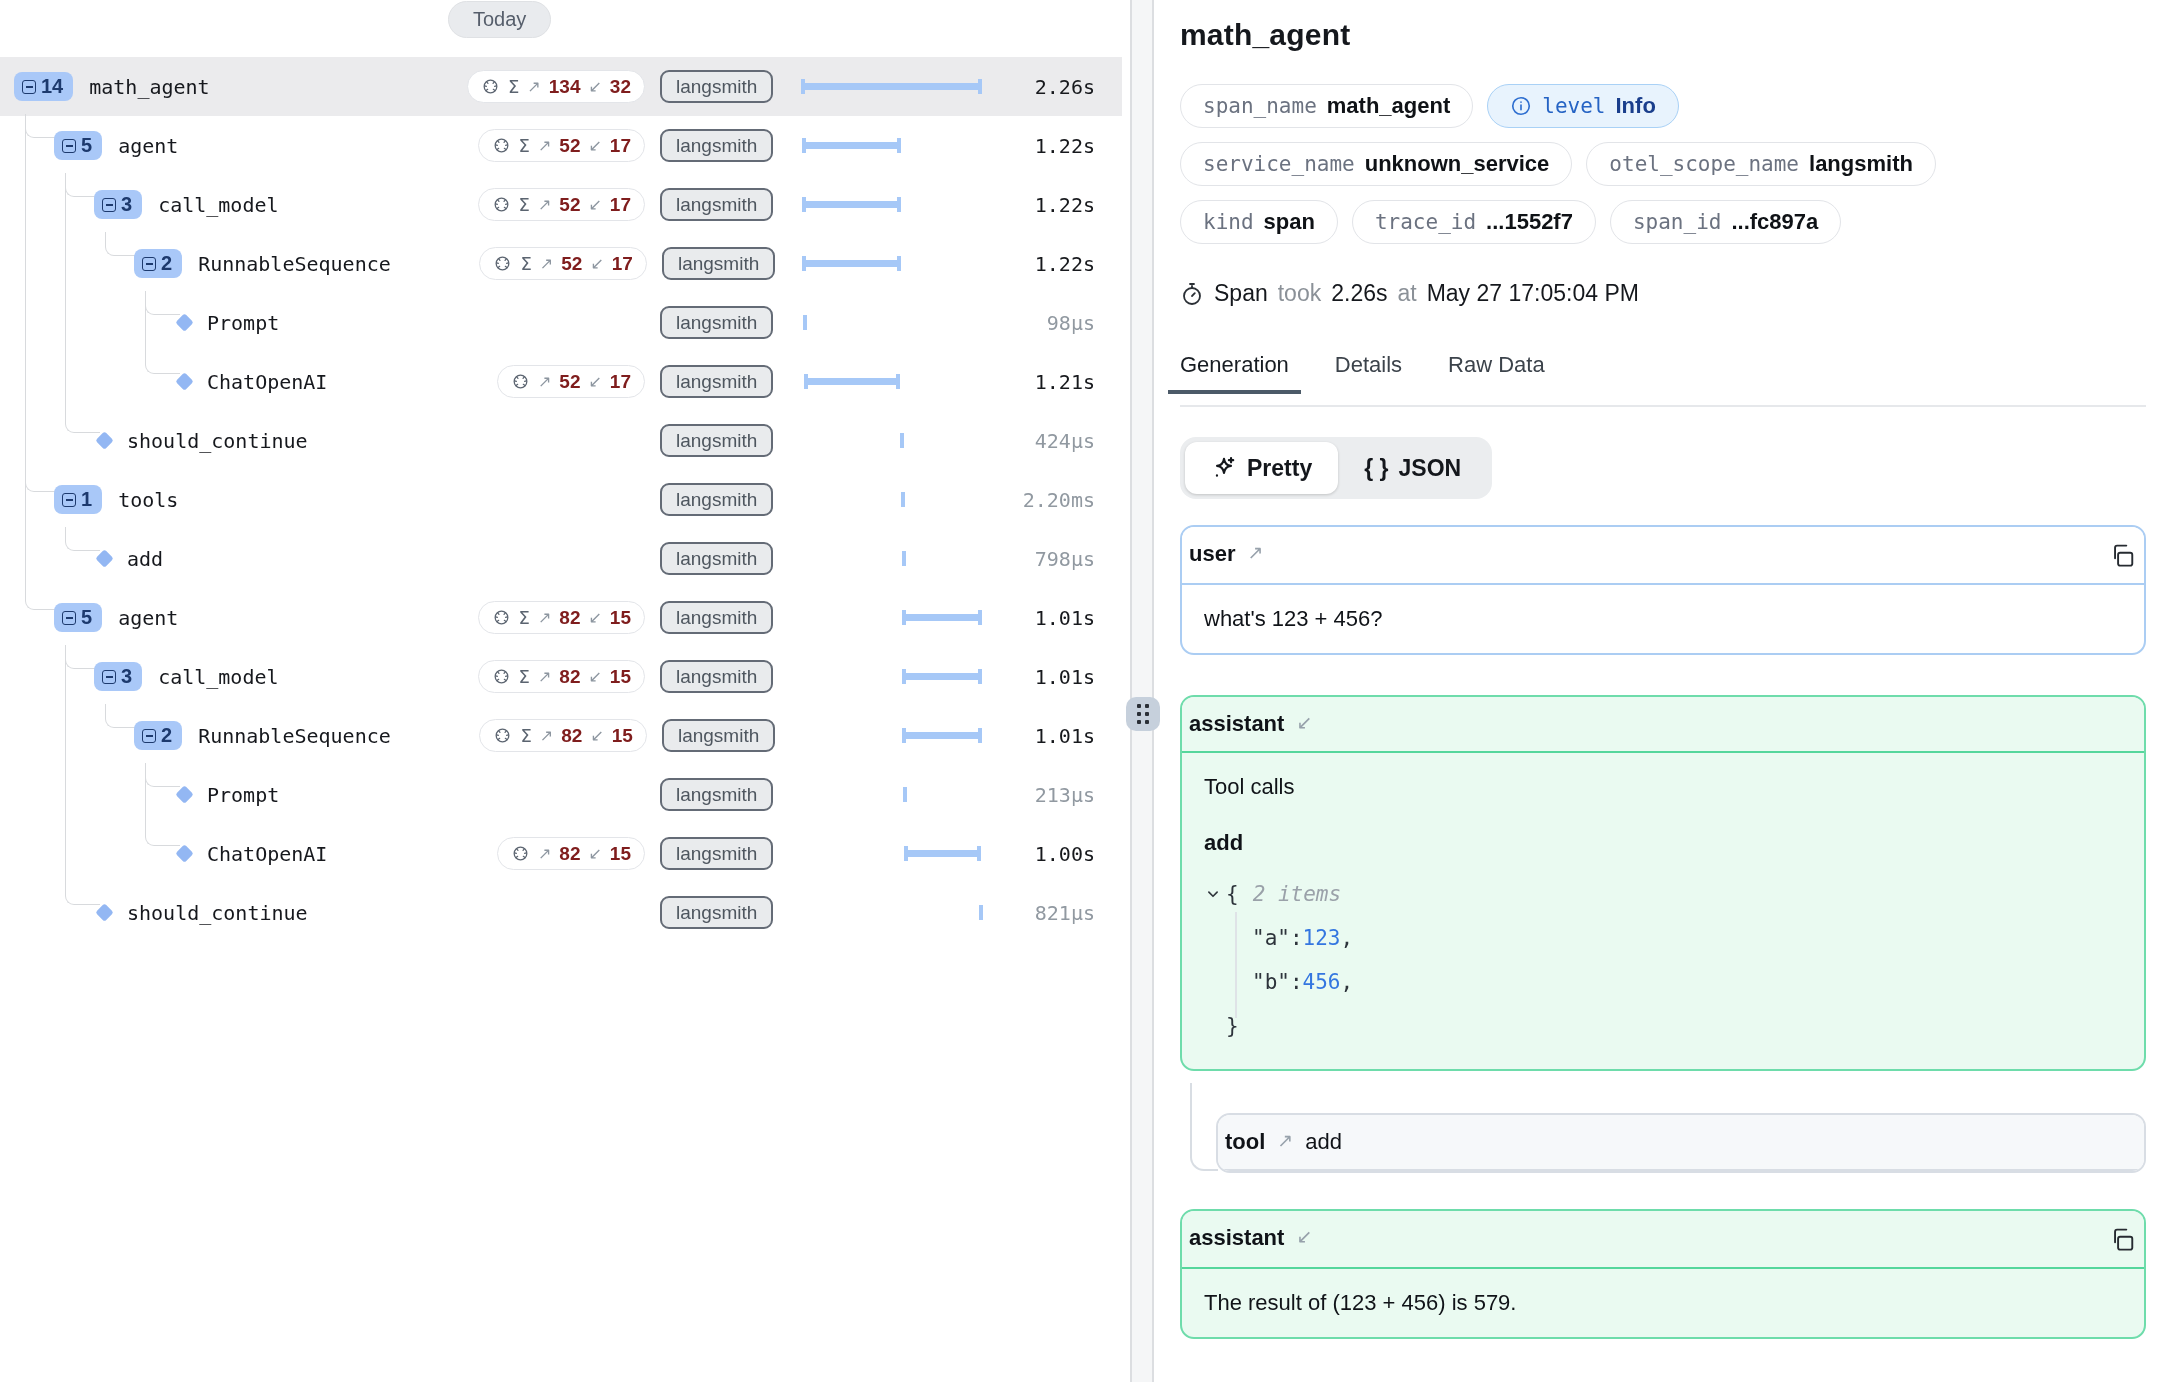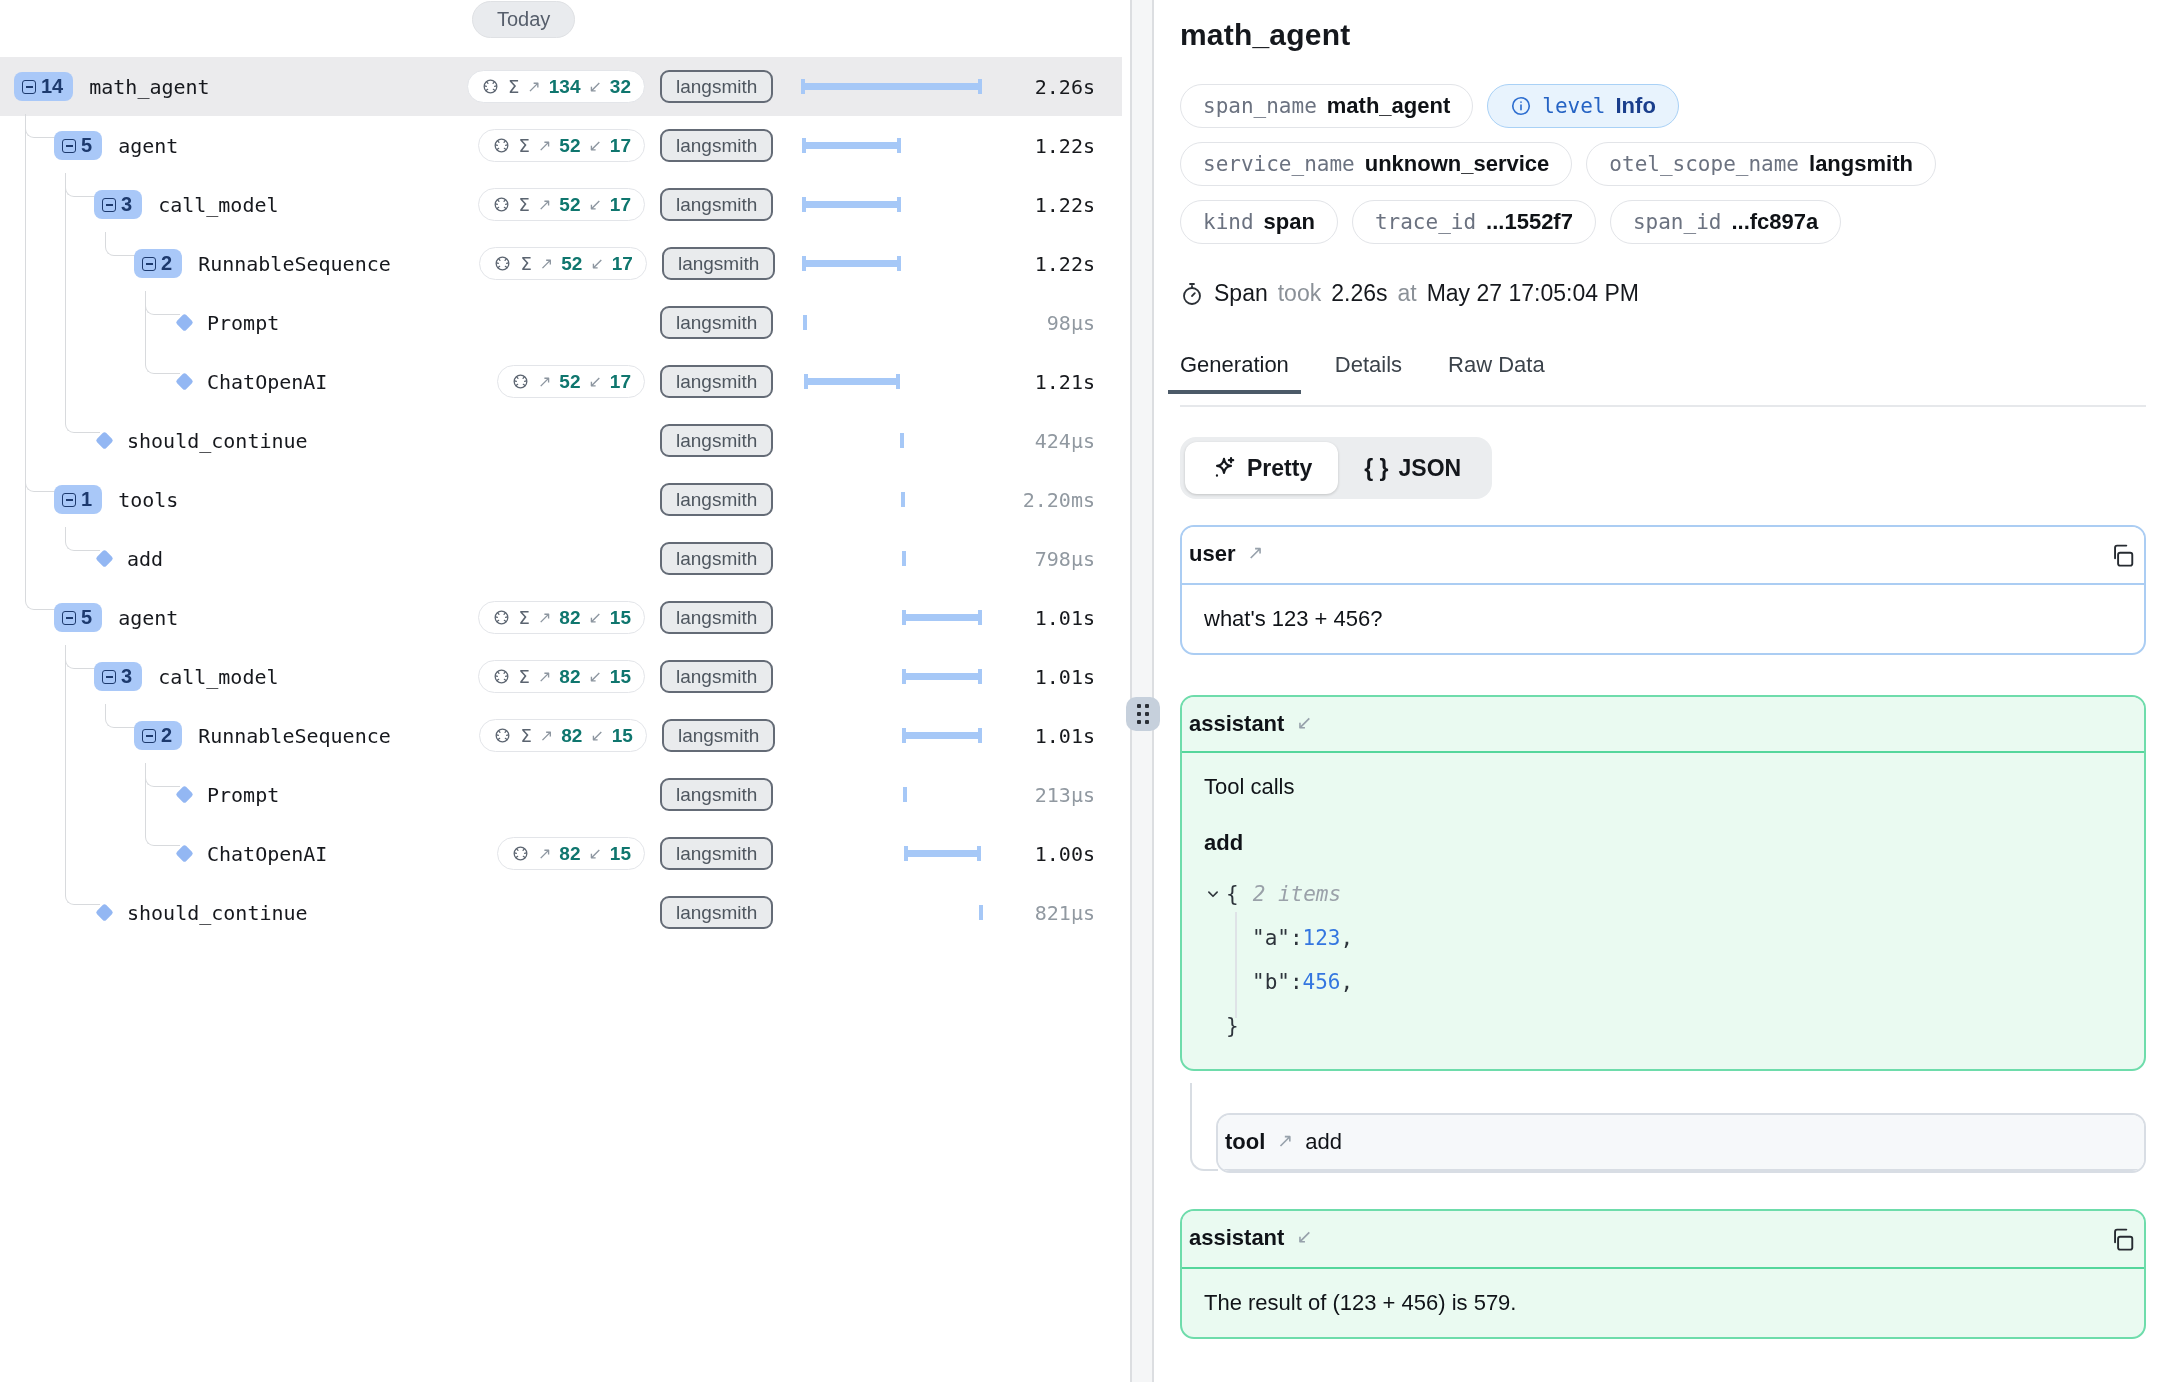--- a/index.html
+++ b/index.html
@@ -1,21 +1,21 @@
 <!DOCTYPE html>
 <html><head>
 <meta charset="utf-8">
 <style>
   * { margin:0; padding:0; box-sizing:border-box; }
   html,body { width:2172px; height:1382px; background:#ffffff; overflow:hidden;
     font-family:"Liberation Sans", sans-serif; color:#15181d; }
 
   
   #left-panel { position:absolute; left:0; top:0; width:1122px; height:1382px; background:#fff; }
-  #today-pill { position:absolute; left:472px; top:1px; height:37px; padding:0 24px;
+  #today-pill { position:absolute; left:448px; top:1px; height:37px; padding:0 24px;
     display:flex; align-items:center; background:#e9ebee; border:1px solid #dfe1e4;
     border-radius:20px; font-size:20px; color:#565e6b; }
 
   #trace-tree { position:absolute; top:57px; left:0; right:0; }
   .row { position:relative; height:59px; display:flex; align-items:center; }
   .row.selected { background:#ebebed; }
   .guide { position:absolute; top:0; bottom:0; width:0; border-left:1.5px solid #d8dadd; }
   .elbow { position:absolute; top:-2px; height:24px; border-left:1.5px solid #d8dadd;
     border-bottom:1.5px solid #d8dadd; border-bottom-left-radius:9px; }
   .count-badge { display:inline-flex; align-items:center; gap:5px; background:#a9c8f8;
@@ -27,21 +27,21 @@
     margin-top:-1px; height:2px; background:#1d3a6e; }
   .diamond { width:13px; height:13px; background:#93b7f3; border-radius:2.5px;
     transform:rotate(45deg); position:relative; z-index:1; flex:none; }
   .row-name { margin-left:16px; font-family:"DejaVu Sans Mono", monospace; font-size:20px;
     color:#16181d; white-space:nowrap; }
   .tokens-col { margin-left:auto; width:260px; display:flex; justify-content:flex-end; }
   .token-badge { display:inline-flex; align-items:center; gap:8px; background:#fff;
     border:1.5px solid #e3e5e9; border-radius:17px; height:33px; padding:0 13px; }
   .token-badge .sigma { font-size:18px; color:#5b6470; font-family:"DejaVu Sans", sans-serif; }
   .token-badge .arr { font-size:16px; color:#8d96a0; }
-  .token-badge .num { font-size:19px; font-weight:bold; color:#0f766e; }
+  .token-badge .num { font-size:19px; font-weight:bold; color:#7f1d1d; }
   .tag-col { width:130px; margin-left:15px; display:flex; }
   .run-tag { display:inline-flex; align-items:center; height:33px; padding:0 14px;
     background:#e9ebed; border:2px solid #646b76; border-radius:9px;
     font-size:19px; color:#4e565f; }
   .bar-col { position:relative; width:185px; height:100%; margin-left:10px; flex:none; }
   .wbar { position:absolute; top:50%; margin-top:-3.5px; height:7px; background:#a6c8f7; }
   .wbar::before, .wbar::after { content:""; position:absolute; top:-4px; width:4px; height:15px; background:#a6c8f7; }
   .wbar::before { left:-1px; } .wbar::after { right:-1px; }
   .wtick { position:absolute; top:50%; margin-top:-7.5px; width:4px; height:15px; background:#a6c8f7; }
   .dur-col { width:110px; text-align:right; margin-right:27px; font-family:"DejaVu Sans Mono", monospace;

